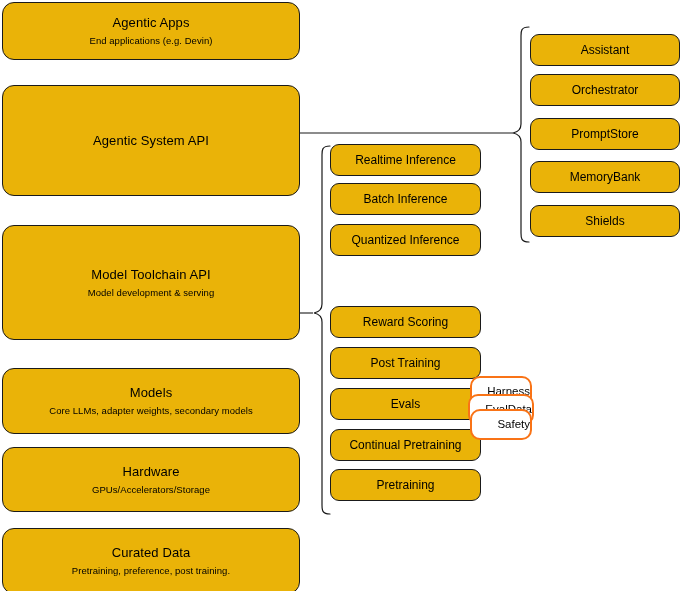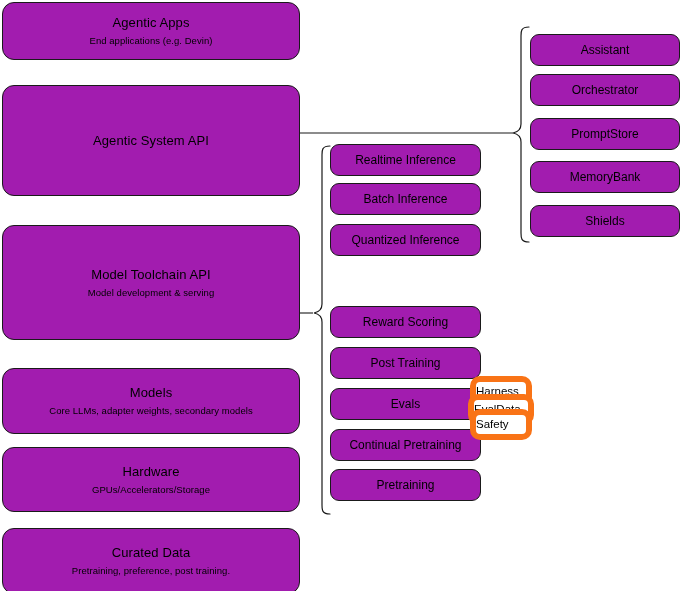--- a/index.html
+++ b/index.html
@@ -20,21 +20,21 @@
     position: absolute;
     left: 0; top: 0;
     width: 682px;
     height: 591px;
   }
 
   
   .node {
     position: absolute;
     box-sizing: border-box;
-    background: #a21caf;
+    background: #eab308;
     border: 1px solid #1a1a1a;
     display: flex;
     flex-direction: column;
     align-items: center;
     justify-content: center;
     text-align: center;
   }
 
   
   .layer {
@@ -79,25 +79,25 @@
     border-radius: 9px;
     font-size: 12px;
     line-height: 14px;
   }
 
   
   .chip {
     position: absolute;
     box-sizing: border-box;
     background: #ffffff;
-    border: 6px solid #f97316;
+    border: 2px solid #f97316;
     border-radius: 10px;
     display: flex;
     align-items: center;
-    justify-content: flex-start;
+    justify-content: flex-end;
     font-size: 11.5px;
     line-height: 13px;
     height: 31px;
     z-index: 6;
   }
   .chip.c0 { left: 470px; top: 376px; width: 62px; }
   .chip.c1 { left: 468px; top: 394px; width: 66px; }
   .chip.c2 { left: 470px; top: 409px; width: 62px; }
 
   

